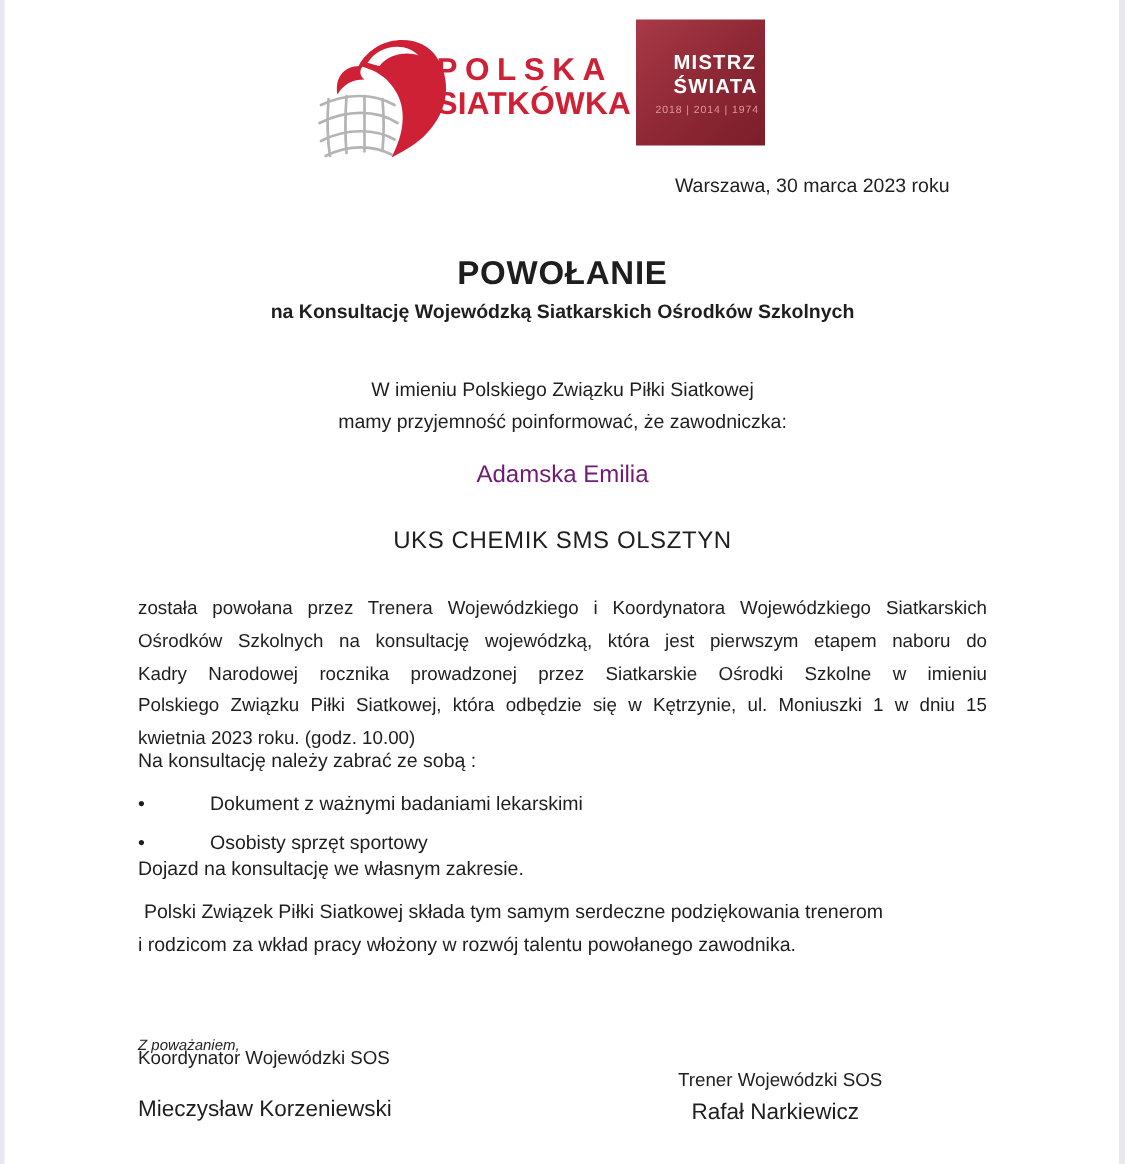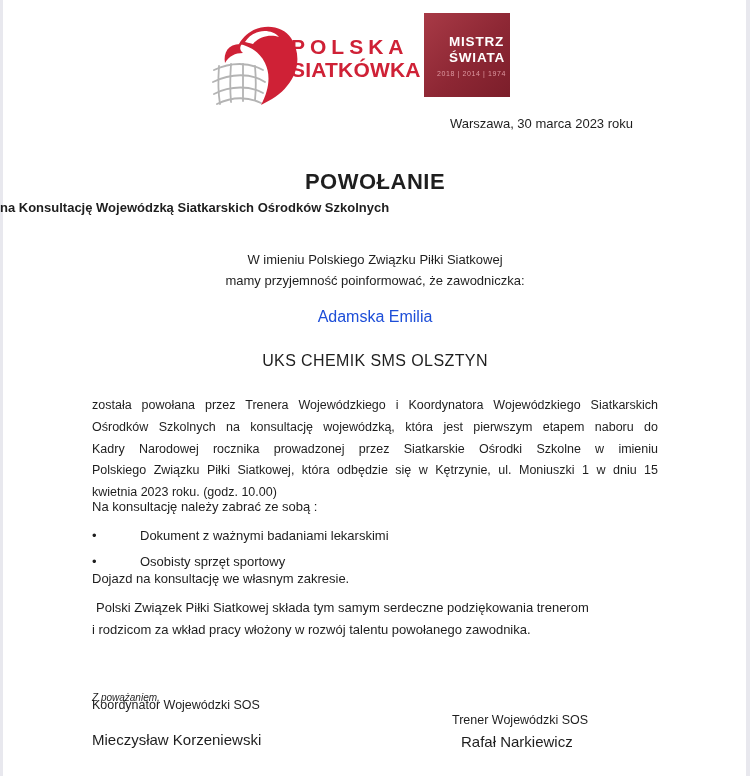--- a/index.html
+++ b/index.html
@@ -23,21 +23,21 @@
     background:linear-gradient(135deg, #a83a46 0%, #8d2734 55%, #7b1e2a 100%);
     display:flex; flex-direction:column; justify-content:center; padding-left:13px;
   }
   .badge-l { font-size:13.5px; font-weight:bold; color:#ffffff; line-height:16px; letter-spacing:0.8px;padding-left:12px; }
   .badge-years { font-size:7px; color:#dd98a0; margin-top:4px; letter-spacing:0.6px; }
 
   .dateline { position:absolute; top:116px; left:0; right:117px; text-align:right; font-size:13px; }
 
   .doc-title { position:absolute; top:169px; left:0; width:100%; text-align:center;
                font-size:22px; font-weight:bold; letter-spacing:0.5px; }
-  .doc-subtitle { position:absolute; top:200px; left:0; width:100%; text-align:left;
+  .doc-subtitle { position:absolute; top:200px; left:0; width:100%; text-align:center;
                   font-size:13px; font-weight:bold; }
 
   .intro { position:absolute; top:249px; left:0; width:100%; text-align:center;
            font-size:13px; line-height:21px; }
 
   .player-name { position:absolute; top:308px; left:0; width:100%; text-align:center; font-size:16px; }
   .player-club { position:absolute; top:352px; left:0; width:100%; text-align:center;
                  font-size:16px; letter-spacing:0.4px; }
 
   .para1 { position:absolute; top:395px; left:92px; width:566px;
@@ -97,21 +97,21 @@
   <div class="dateline">Warszawa, 30 marca 2023 roku</div>
 
   <div class="doc-title">POWOŁANIE</div>
   <div class="doc-subtitle">na  Konsultację Wojewódzką Siatkarskich Ośrodków Szkolnych</div>
 
   <div class="intro">
     <div>W imieniu Polskiego Związku Piłki Siatkowej</div>
     <div>mamy przyjemność poinformować, że zawodniczka:</div>
   </div>
 
-  <div class="player-name" style="color: #1d4ed8;">Adamska Emilia</div>
+  <div class="player-name" style="color: #701a75;">Adamska Emilia</div>
   <div class="player-club">UKS CHEMIK SMS OLSZTYN</div>
 
   <div class="para1">
       <div class="para-line">została powołana przez Trenera Wojewódzkiego i Koordynatora Wojewódzkiego Siatkarskich</div>
       <div class="para-line">Ośrodków Szkolnych na konsultację wojewódzką, która jest pierwszym etapem naboru do</div>
       <div class="para-line">Kadry Narodowej rocznika prowadzonej przez Siatkarskie Ośrodki Szkolne w imieniu</div>
       <div class="para-line">Polskiego Związku Piłki Siatkowej,  która odbędzie się w Kętrzynie, ul. Moniuszki 1 w dniu 15</div>
       <div class="para-line">kwietnia 2023 roku. (godz. 10.00)</div>
     </div>
 

